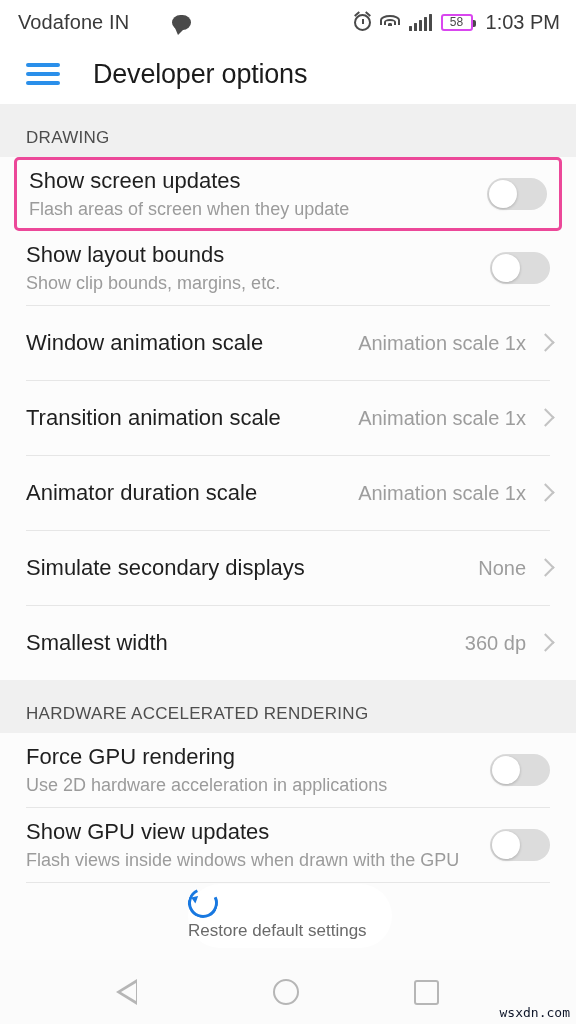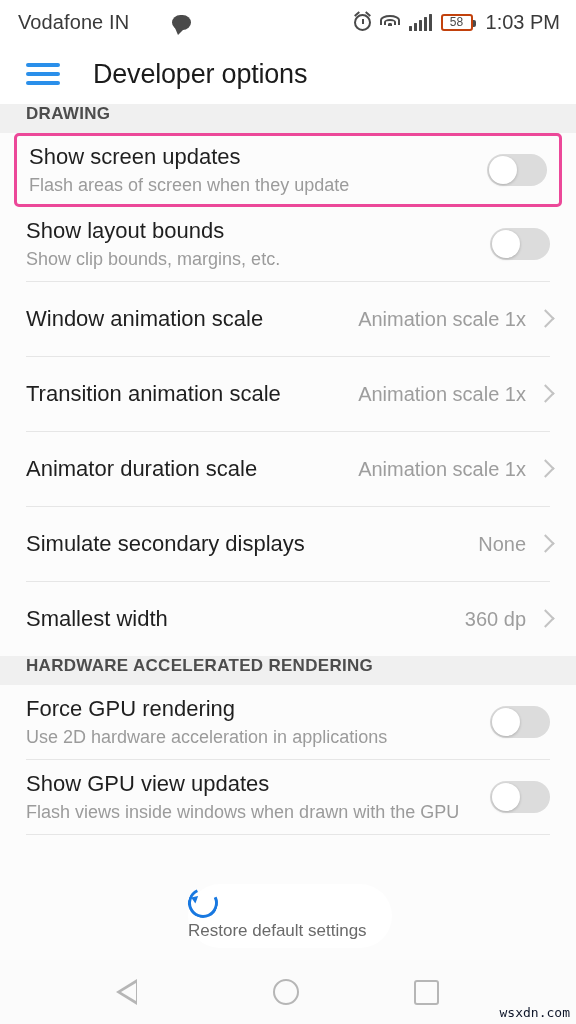--- a/index.html
+++ b/index.html
@@ -41,43 +41,43 @@
   .wifi .w3{ width:4px; height:3px; top:9px; border-width:2px; }
 
   .signal{ display:flex; align-items:flex-end; gap:2px; height:17px; }
   .signal b{ width:3px; background:#4a4a4a; display:block; border-radius:.5px; }
   .signal b:nth-child(1){height:5px}
   .signal b:nth-child(2){height:8px}
   .signal b:nth-child(3){height:11px}
   .signal b:nth-child(4){height:14px}
   .signal b:nth-child(5){height:17px}
 
-  .battery{ position:relative; width:32px; height:17px; border:2px solid #c2410c;
+  .battery{ position:relative; width:32px; height:17px; border:2px solid #d946ef;
     border-radius:3px; display:flex; align-items:center; justify-content:center; }
   .battery:after{ content:""; position:absolute; right:-5px; top:4px;
     width:3px; height:7px; background:#4a4a4a; border-radius:0 2px 2px 0; }
   .battery span{ font-size:12px; color:#4a4a4a; line-height:1; }
   .clock{ font-size:20px; color:#3a3a3a; margin-left:4px; }
 
   
   .actionbar{ height:60px; display:flex; align-items:center; padding-left:26px;
     background:#ffffff; }
   .hamburger{ width:34px; height:22px; display:flex; flex-direction:column;
     justify-content:space-between; cursor:pointer; }
   .hamburger i{ display:block; height:4px; background:#2a8fea; border-radius:2px; }
   .hamburger i:nth-child(1){ width:34px; }
   .hamburger i:nth-child(2){ width:34px; }
   .hamburger i:nth-child(3){ width:34px; }
   .ab-title{ font-size:27px; color:#1b1b1b; margin-left:33px; letter-spacing:-.2px; }
 
   
   .scroll{ position:absolute; top:104px; left:0; right:0; bottom:64px;
     background:#fcfcfc; overflow:hidden; }
-  .section-header{ background:#f0f0f0; padding:0 26px 9px 26px;
-    font-size:17px; color:#4d4d4d; font-weight:bold; letter-spacing:.3px; }
+  .section-header{ background:#f0f0f0; padding:24px 26px 9px 26px;
+    font-size:17px; color:#4d4d4d; font-weight:normal; letter-spacing:.3px; }
   .row{ position:relative; display:flex; align-items:center; min-height:74px;
     padding:0 26px; background:#fcfcfc; }
   .row .texts{ flex:1; padding-right:12px; }
   .row .title{ font-size:22px; color:#1f1f1f; line-height:1.28; }
   .row .summary{ font-size:18px; color:#9b9b9b; line-height:1.3; margin-top:3px; }
   .row .value{ font-size:20px; color:#9d9d9d; margin-right:12px; white-space:nowrap; }
   .divider{ height:1px; background:#e6e6e6; margin:0 26px; }
 
   
   .toggle{ width:60px; height:32px; border-radius:16px; background:#dcdcdc;

